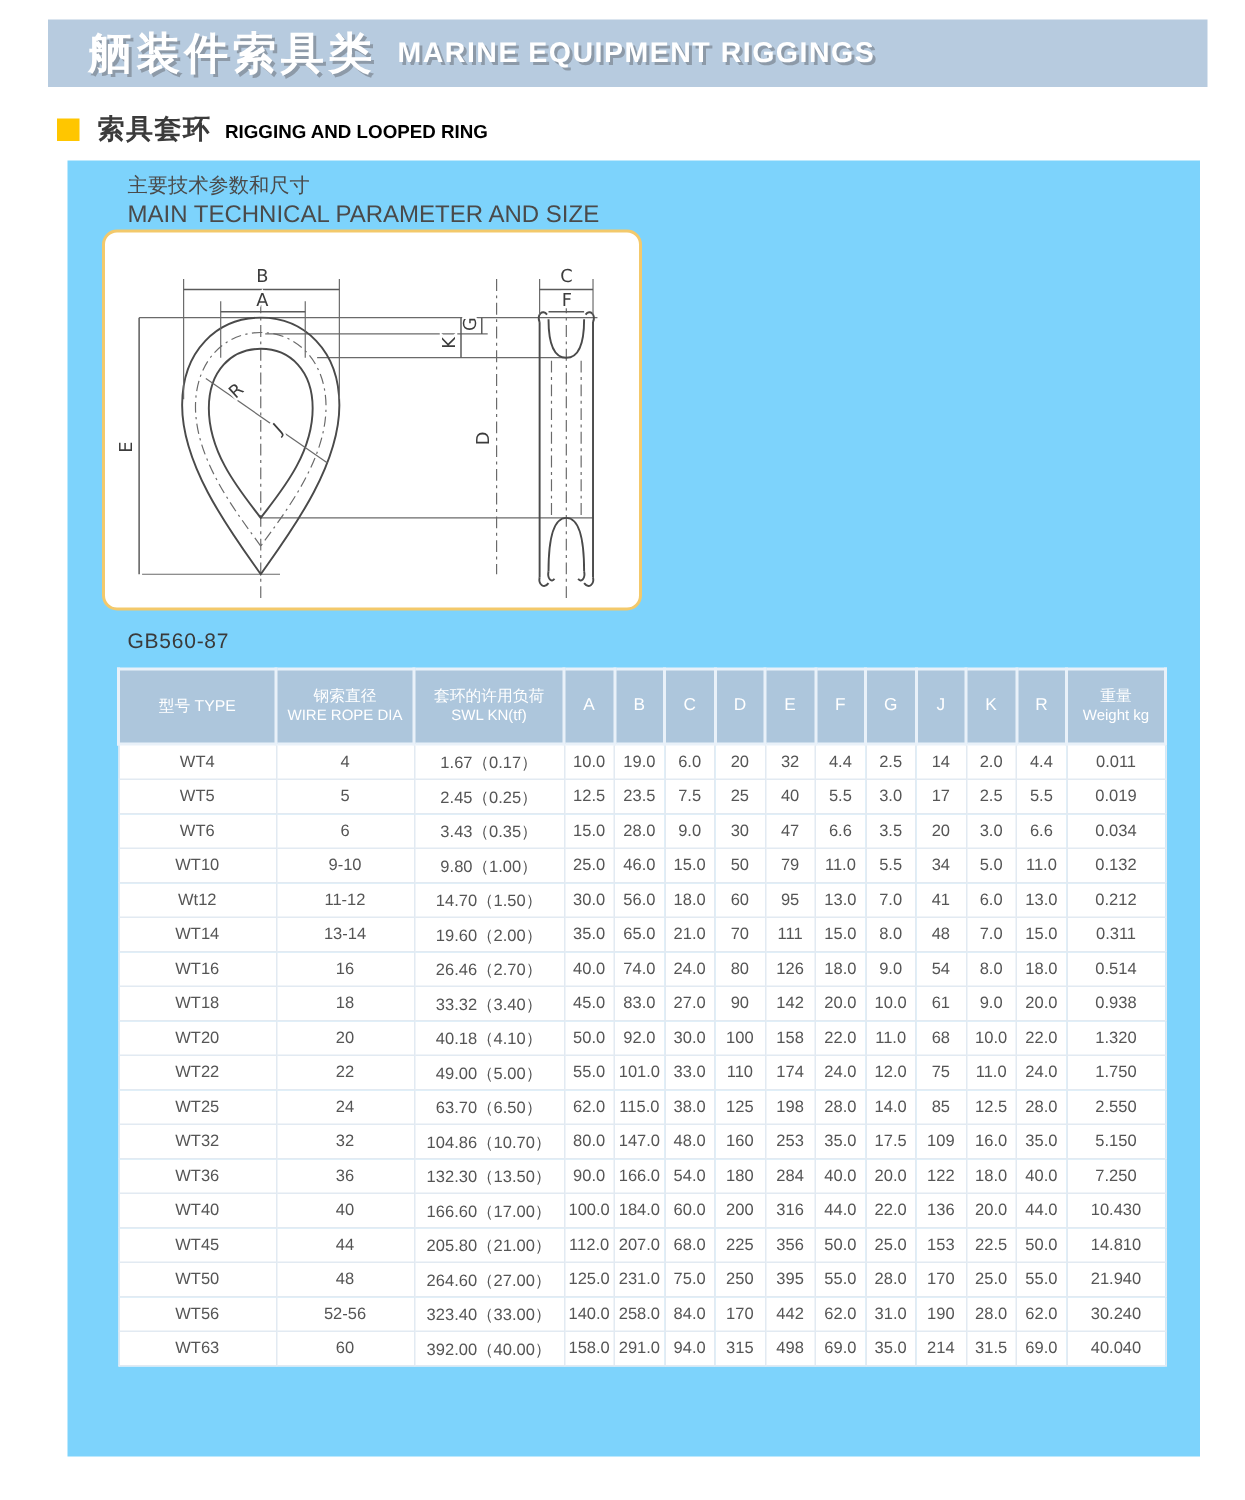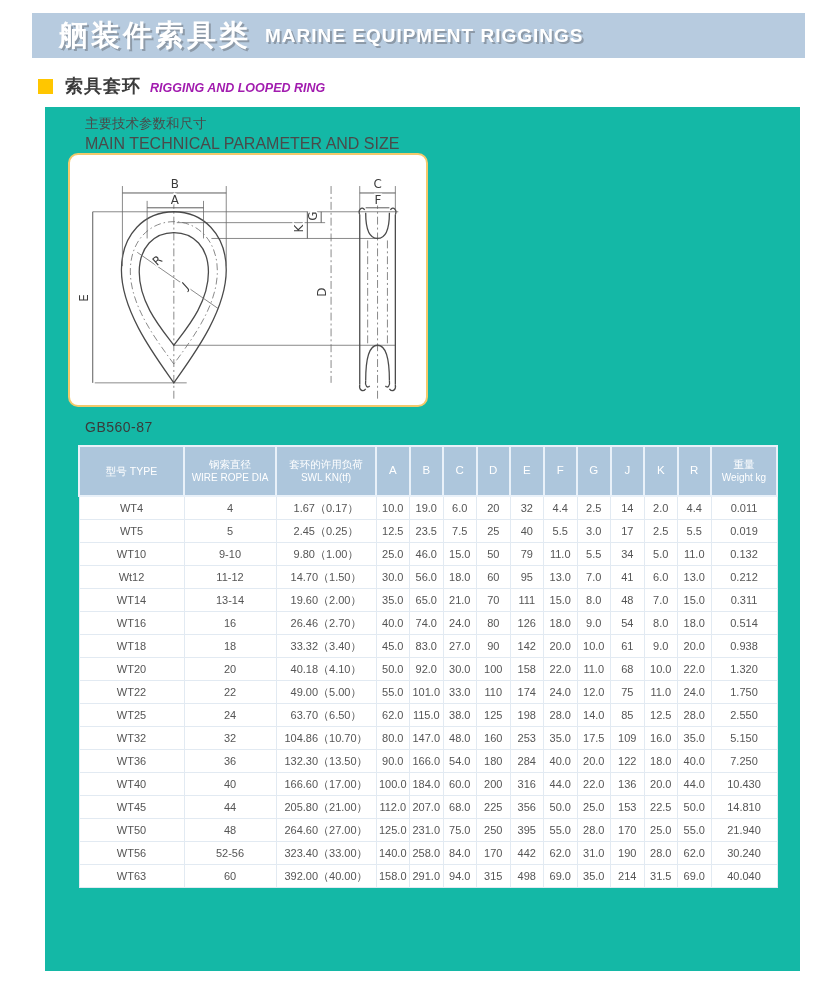--- a/index.html
+++ b/index.html
@@ -11,24 +11,24 @@
           background:#b7cbdf;display:flex;align-items:center;padding-left:27px;box-sizing:border-box;}
   .banner .zh{font-size:29px;font-weight:bold;color:#fff;letter-spacing:3px;
               text-shadow:2px 2px 0 #8d9aa8;}
   .banner .en{font-size:19px;font-weight:bold;color:#fff;margin-left:14px;letter-spacing:1px;
               text-shadow:2px 2px 0 #8d9aa8;}
 
   
   .section{position:absolute;left:38px;top:74px;display:flex;align-items:center;}
   .bullet{width:15px;height:15px;background:#ffc600;margin-right:12px;}
   .section .zh{font-size:18px;font-weight:bold;color:#3b3b3b;letter-spacing:1px;}
-  .section .en{font-size:12.5px;font-weight:bold;color:#a21caf;margin-left:9px;margin-top:3px;font-style:italic;}
-
-  
-  .panel{position:absolute;left:45px;top:107px;width:755px;height:864px;background:#14b8a6;}
+  .section .en{font-size:12.5px;font-weight:bold;color:#000000;margin-left:9px;margin-top:3px;}
+
+  
+  .panel{position:absolute;left:45px;top:107px;width:755px;height:864px;background:#7dd3fc;}
   .subtitle{position:absolute;left:40px;top:8px;color:#4a4a4a;}
   .subtitle .zh{font-size:13.5px;margin-bottom:2px;}
   .subtitle .en{font-size:16px;}
 
   
   .drawbox{position:absolute;left:23px;top:46px;width:360px;height:254px;background:#fff;
            border:2px solid #f3c96b;border-radius:10px;box-sizing:border-box;}
   .drawbox svg{display:block;margin:0;}
   .dim{stroke:#5a5a5a;stroke-width:1;fill:none;}
   .thin{stroke:#6a6a6a;stroke-width:0.8;fill:none;}
@@ -214,20 +214,36 @@
               <td>25</td>
               <td>40</td>
               <td>5.5</td>
               <td>3.0</td>
               <td>17</td>
               <td>2.5</td>
               <td>5.5</td>
               <td>0.019</td>
             </tr>
             <tr>
+              <td>WT6</td>
+              <td>6</td>
+              <td>3.43（0.35）</td>
+              <td>15.0</td>
+              <td>28.0</td>
+              <td>9.0</td>
+              <td>30</td>
+              <td>47</td>
+              <td>6.6</td>
+              <td>3.5</td>
+              <td>20</td>
+              <td>3.0</td>
+              <td>6.6</td>
+              <td>0.034</td>
+            </tr>
+            <tr>
               <td>WT10</td>
               <td>9-10</td>
               <td>9.80（1.00）</td>
               <td>25.0</td>
               <td>46.0</td>
               <td>15.0</td>
               <td>50</td>
               <td>79</td>
               <td>11.0</td>
               <td>5.5</td>

